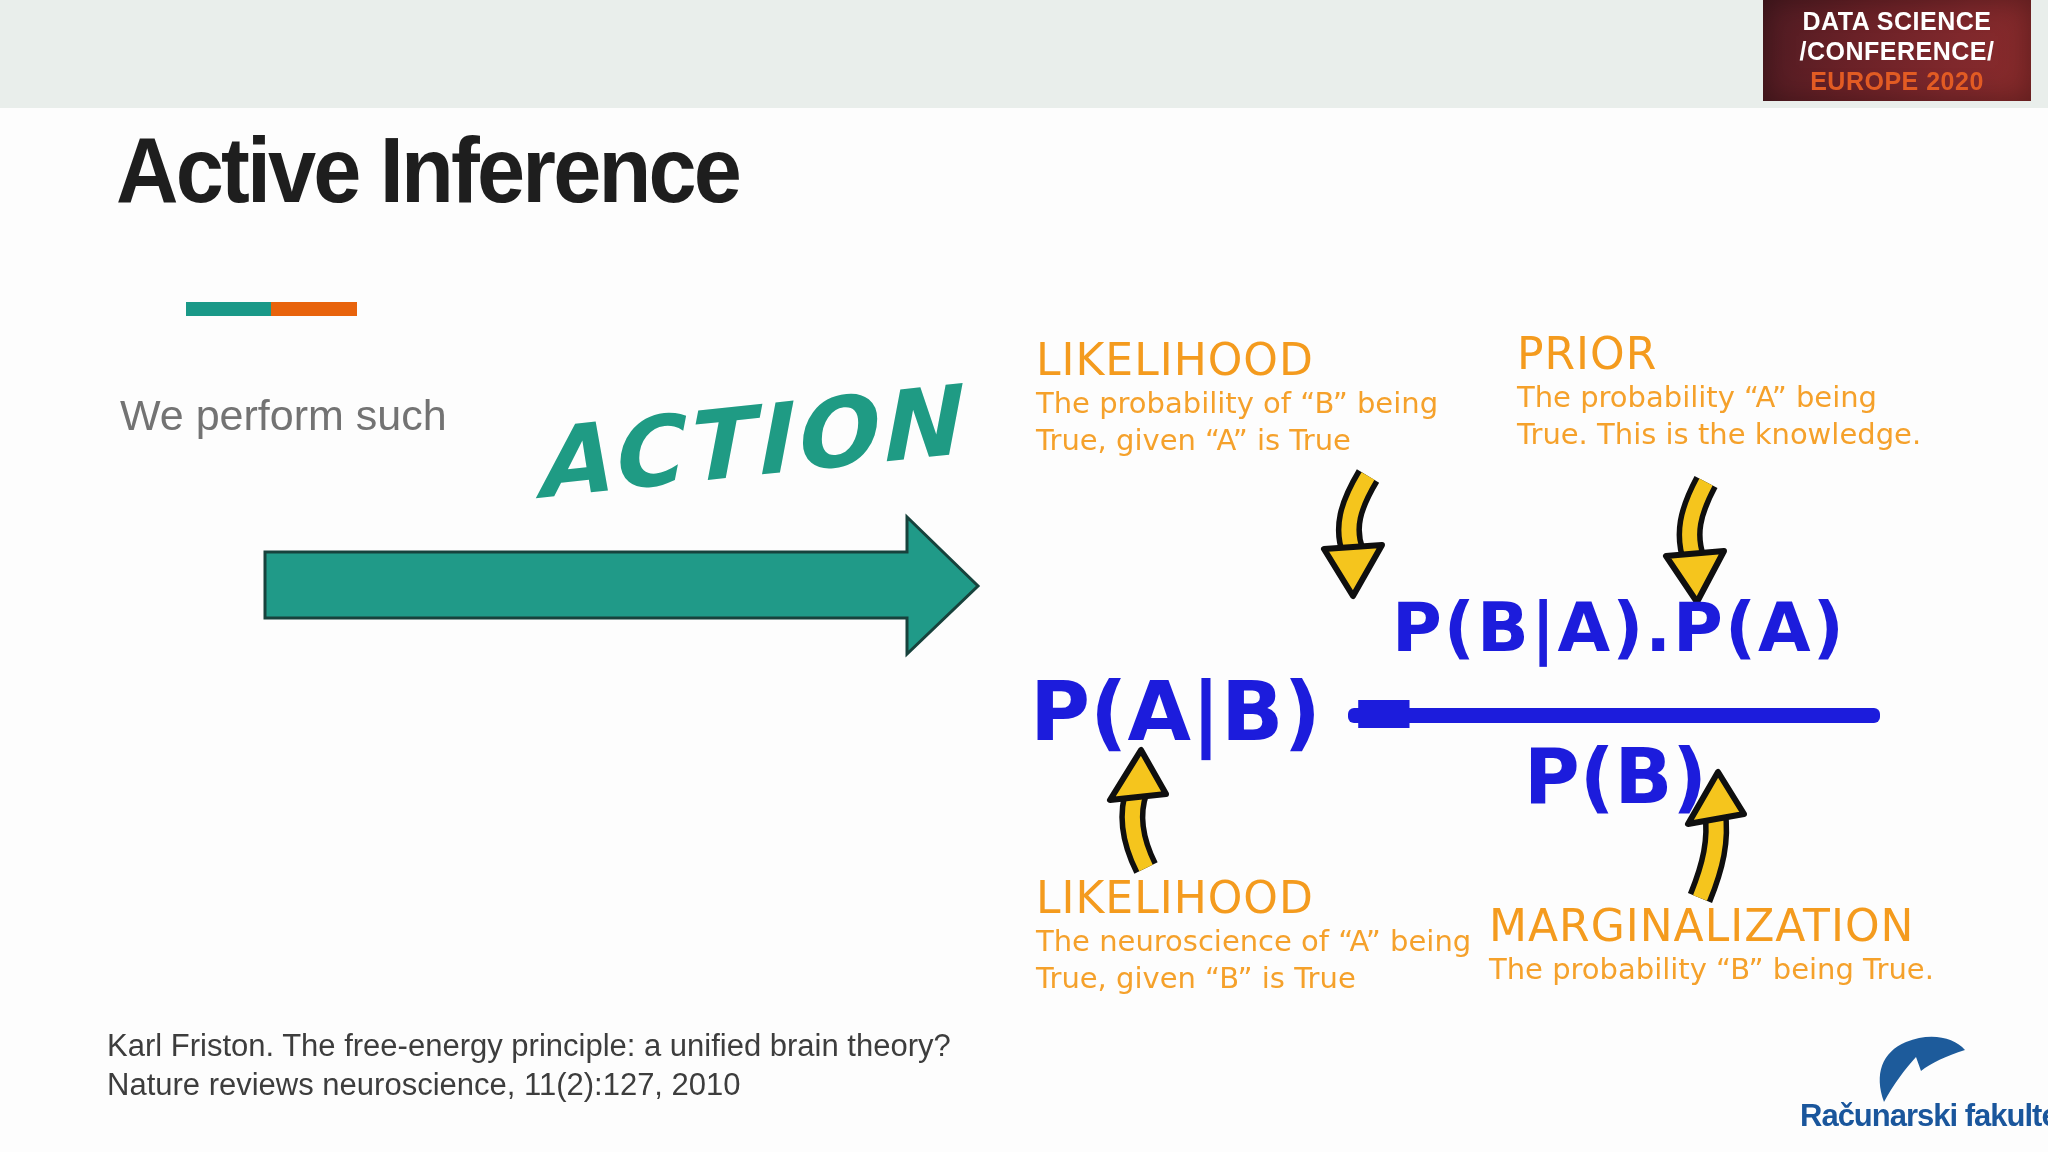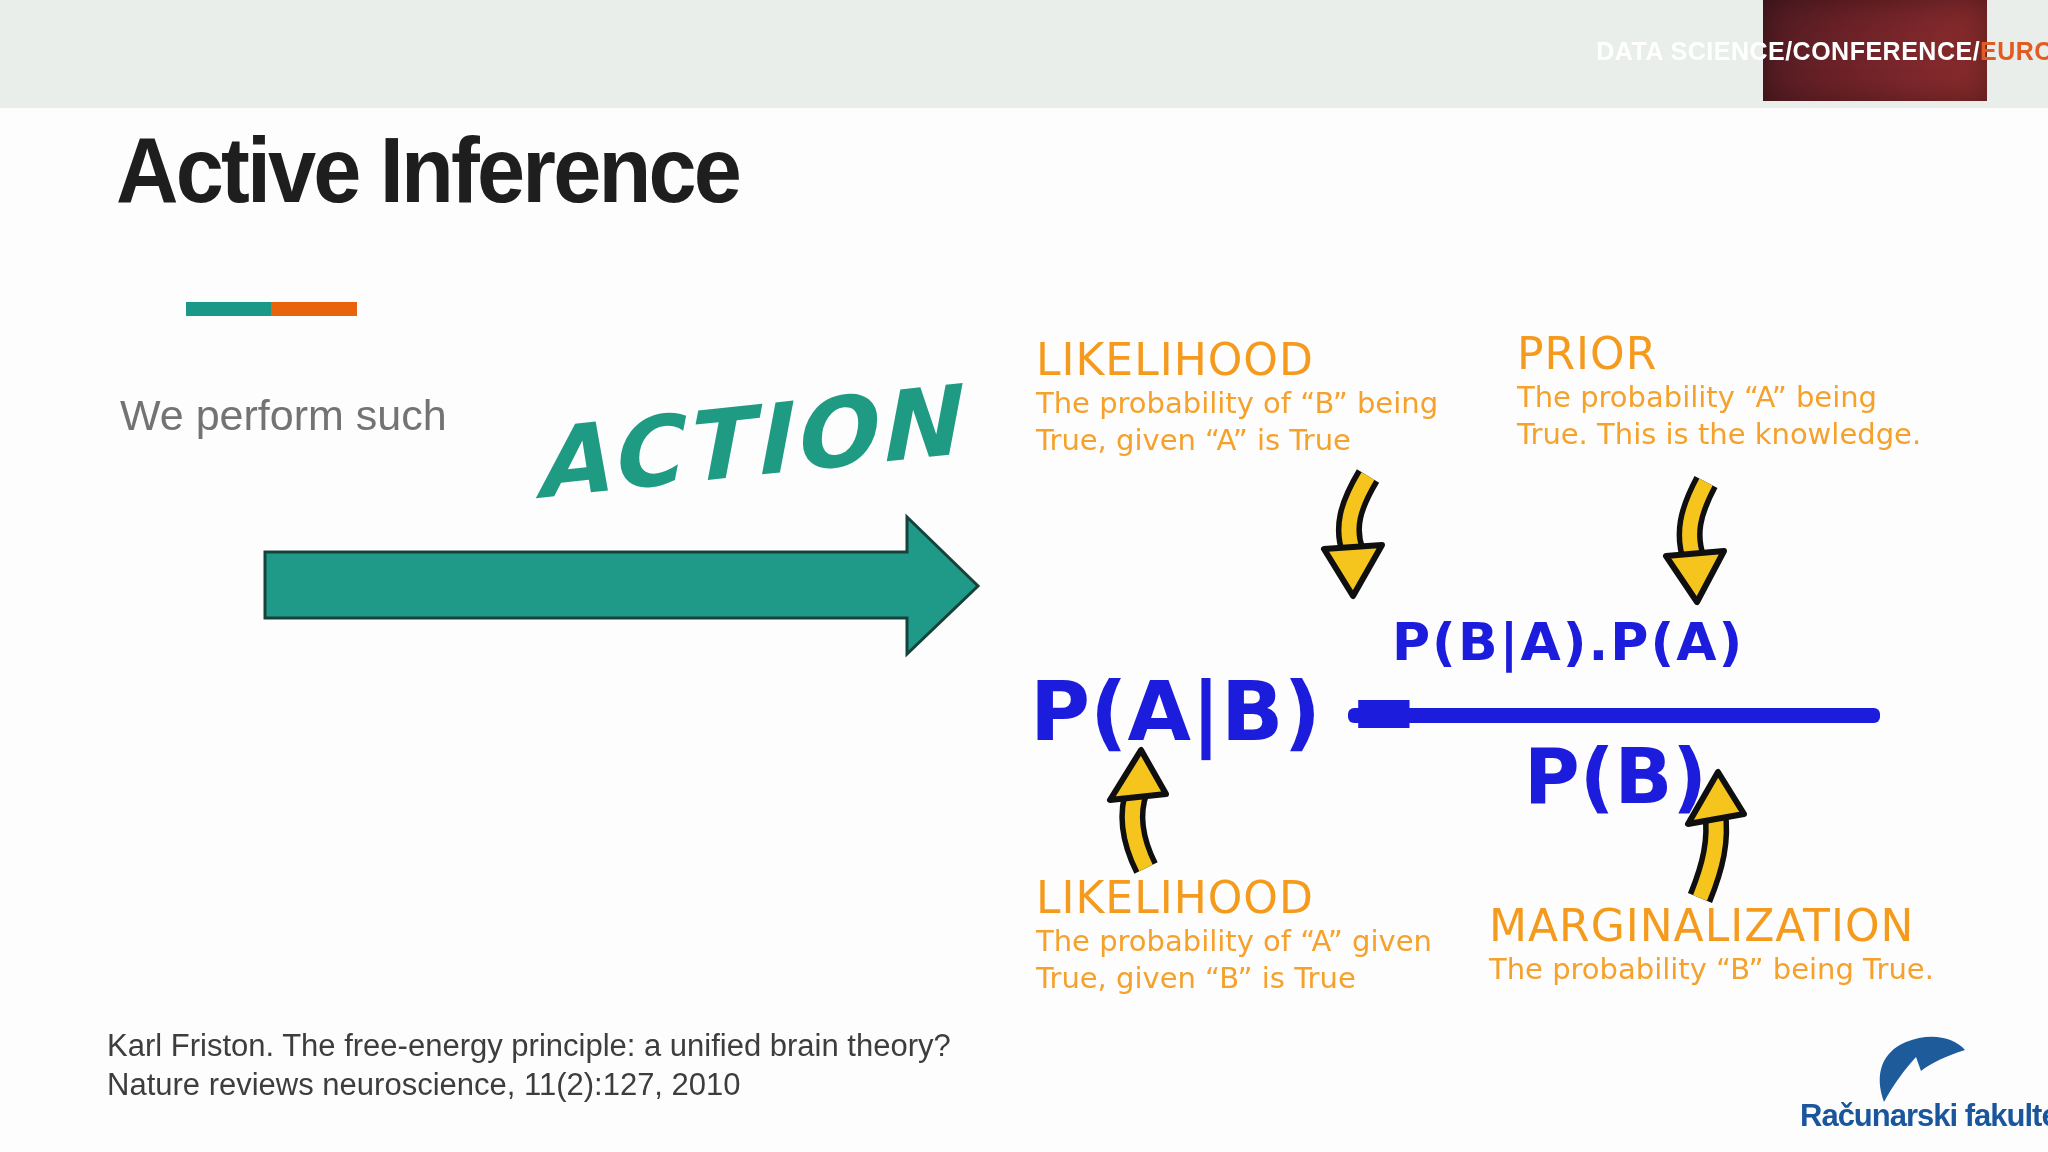--- a/index.html
+++ b/index.html
@@ -3,23 +3,23 @@
 <meta charset="utf-8">
 <style>
   html,body{margin:0;padding:0;background:#cfcfcf;}
   #slide{
     position:relative;width:2048px;height:1152px;overflow:hidden;
     background:#fdfdfd;font-family:"Liberation Sans",sans-serif;
   }
   
   #header-strip{position:absolute;left:0;top:0;width:2048px;height:108px;background:#e9eeeb;}
   #conf-logo{
-    position:absolute;left:1763px;top:0;width:224px;height:101px;
+    position:absolute;left:1763px;top:0;width:268px;height:101px;
     background:linear-gradient(105deg,#4e1b22 0%,#6a2127 35%,#7f282c 70%,#8a2b2b 100%);
-    display:flex;flex-direction:row;justify-content:center;align-items:center;
+    display:flex;flex-direction:column;justify-content:center;align-items:center;
     box-shadow:inset 0 0 30px rgba(0,0,0,.35);
   }
   #conf-logo .l{font-weight:bold;font-size:25px;line-height:30px;color:#ffffff;letter-spacing:.5px;white-space:nowrap;}
   #conf-logo .l3{color:#e25b23;}
   
   #page-title{
     position:absolute;left:116px;top:118px;font-size:92px;font-weight:800;color:#1e1e1e;
     letter-spacing:-3px;transform:scaleX(.94);transform-origin:left top;white-space:nowrap;
   }
   #title-divider{position:absolute;left:186px;top:302px;width:171px;height:14px;display:flex;}
@@ -36,21 +36,21 @@
   .ann{position:absolute;color:#f5a12b;font-family:"DejaVu Sans",sans-serif;}
   .ann .ann-title{font-size:44px;font-weight:normal;color:#f49b1e;letter-spacing:1px;white-space:nowrap;}
   .ann .ann-line{font-size:29px;line-height:37px;white-space:nowrap;}
   #ann-likelihood{left:1036px;top:334px;}
   #ann-prior{left:1517px;top:328px;}
   #ann-posterior{left:1036px;top:872px;}
   #ann-marginalization{left:1489px;top:900px;}
   
   .formula{position:absolute;color:#1c1cdc;font-family:"DejaVu Sans",sans-serif;font-weight:bold;white-space:nowrap;}
   #formula-lhs{left:1030px;top:664px;font-size:82px;}
-  #formula-num{left:1392px;top:588px;font-size:52px;letter-spacing:2px;margin-top:24px;}
+  #formula-num{left:1392px;top:588px;font-size:68px;letter-spacing:2px;}
   #fraction-bar{position:absolute;left:1348px;top:708px;width:532px;height:15px;background:#1c1cdc;border-radius:6px;}
   #formula-den{left:1524px;top:732px;font-size:76px;}
   
   #citation{position:absolute;left:107px;top:1026px;color:#3d3d3d;font-size:31px;line-height:39px;}
   
   #faculty-logo-text{
     position:absolute;left:1800px;top:1098px;width:232px;text-align:center;
     color:#1a569c;font-size:31px;font-weight:bold;letter-spacing:-1px;white-space:nowrap;
   }
   svg.overlay{position:absolute;left:0;top:0;}
@@ -120,21 +120,21 @@
   </div>
 
   <div class="ann" id="ann-prior">
     <div class="ann-title">PRIOR</div>
     <div class="ann-line">The probability “A” being</div>
     <div class="ann-line">True. This is the knowledge.</div>
   </div>
 
   <div class="ann" id="ann-posterior">
     <div class="ann-title">LIKELIHOOD</div>
-    <div class="ann-line">The probability of “A” given</div>
+    <div class="ann-line">The neuroscience of “A” being</div>
     <div class="ann-line">True, given “B” is True</div>
   </div>
 
   <div class="ann" id="ann-marginalization">
     <div class="ann-title">MARGINALIZATION</div>
     <div class="ann-line">The probability “B” being True.</div>
   </div>
 
   <div class="formula" id="formula-lhs">P(A|B) =</div>
   <div class="formula" id="formula-num">P(B|A).P(A)</div>

